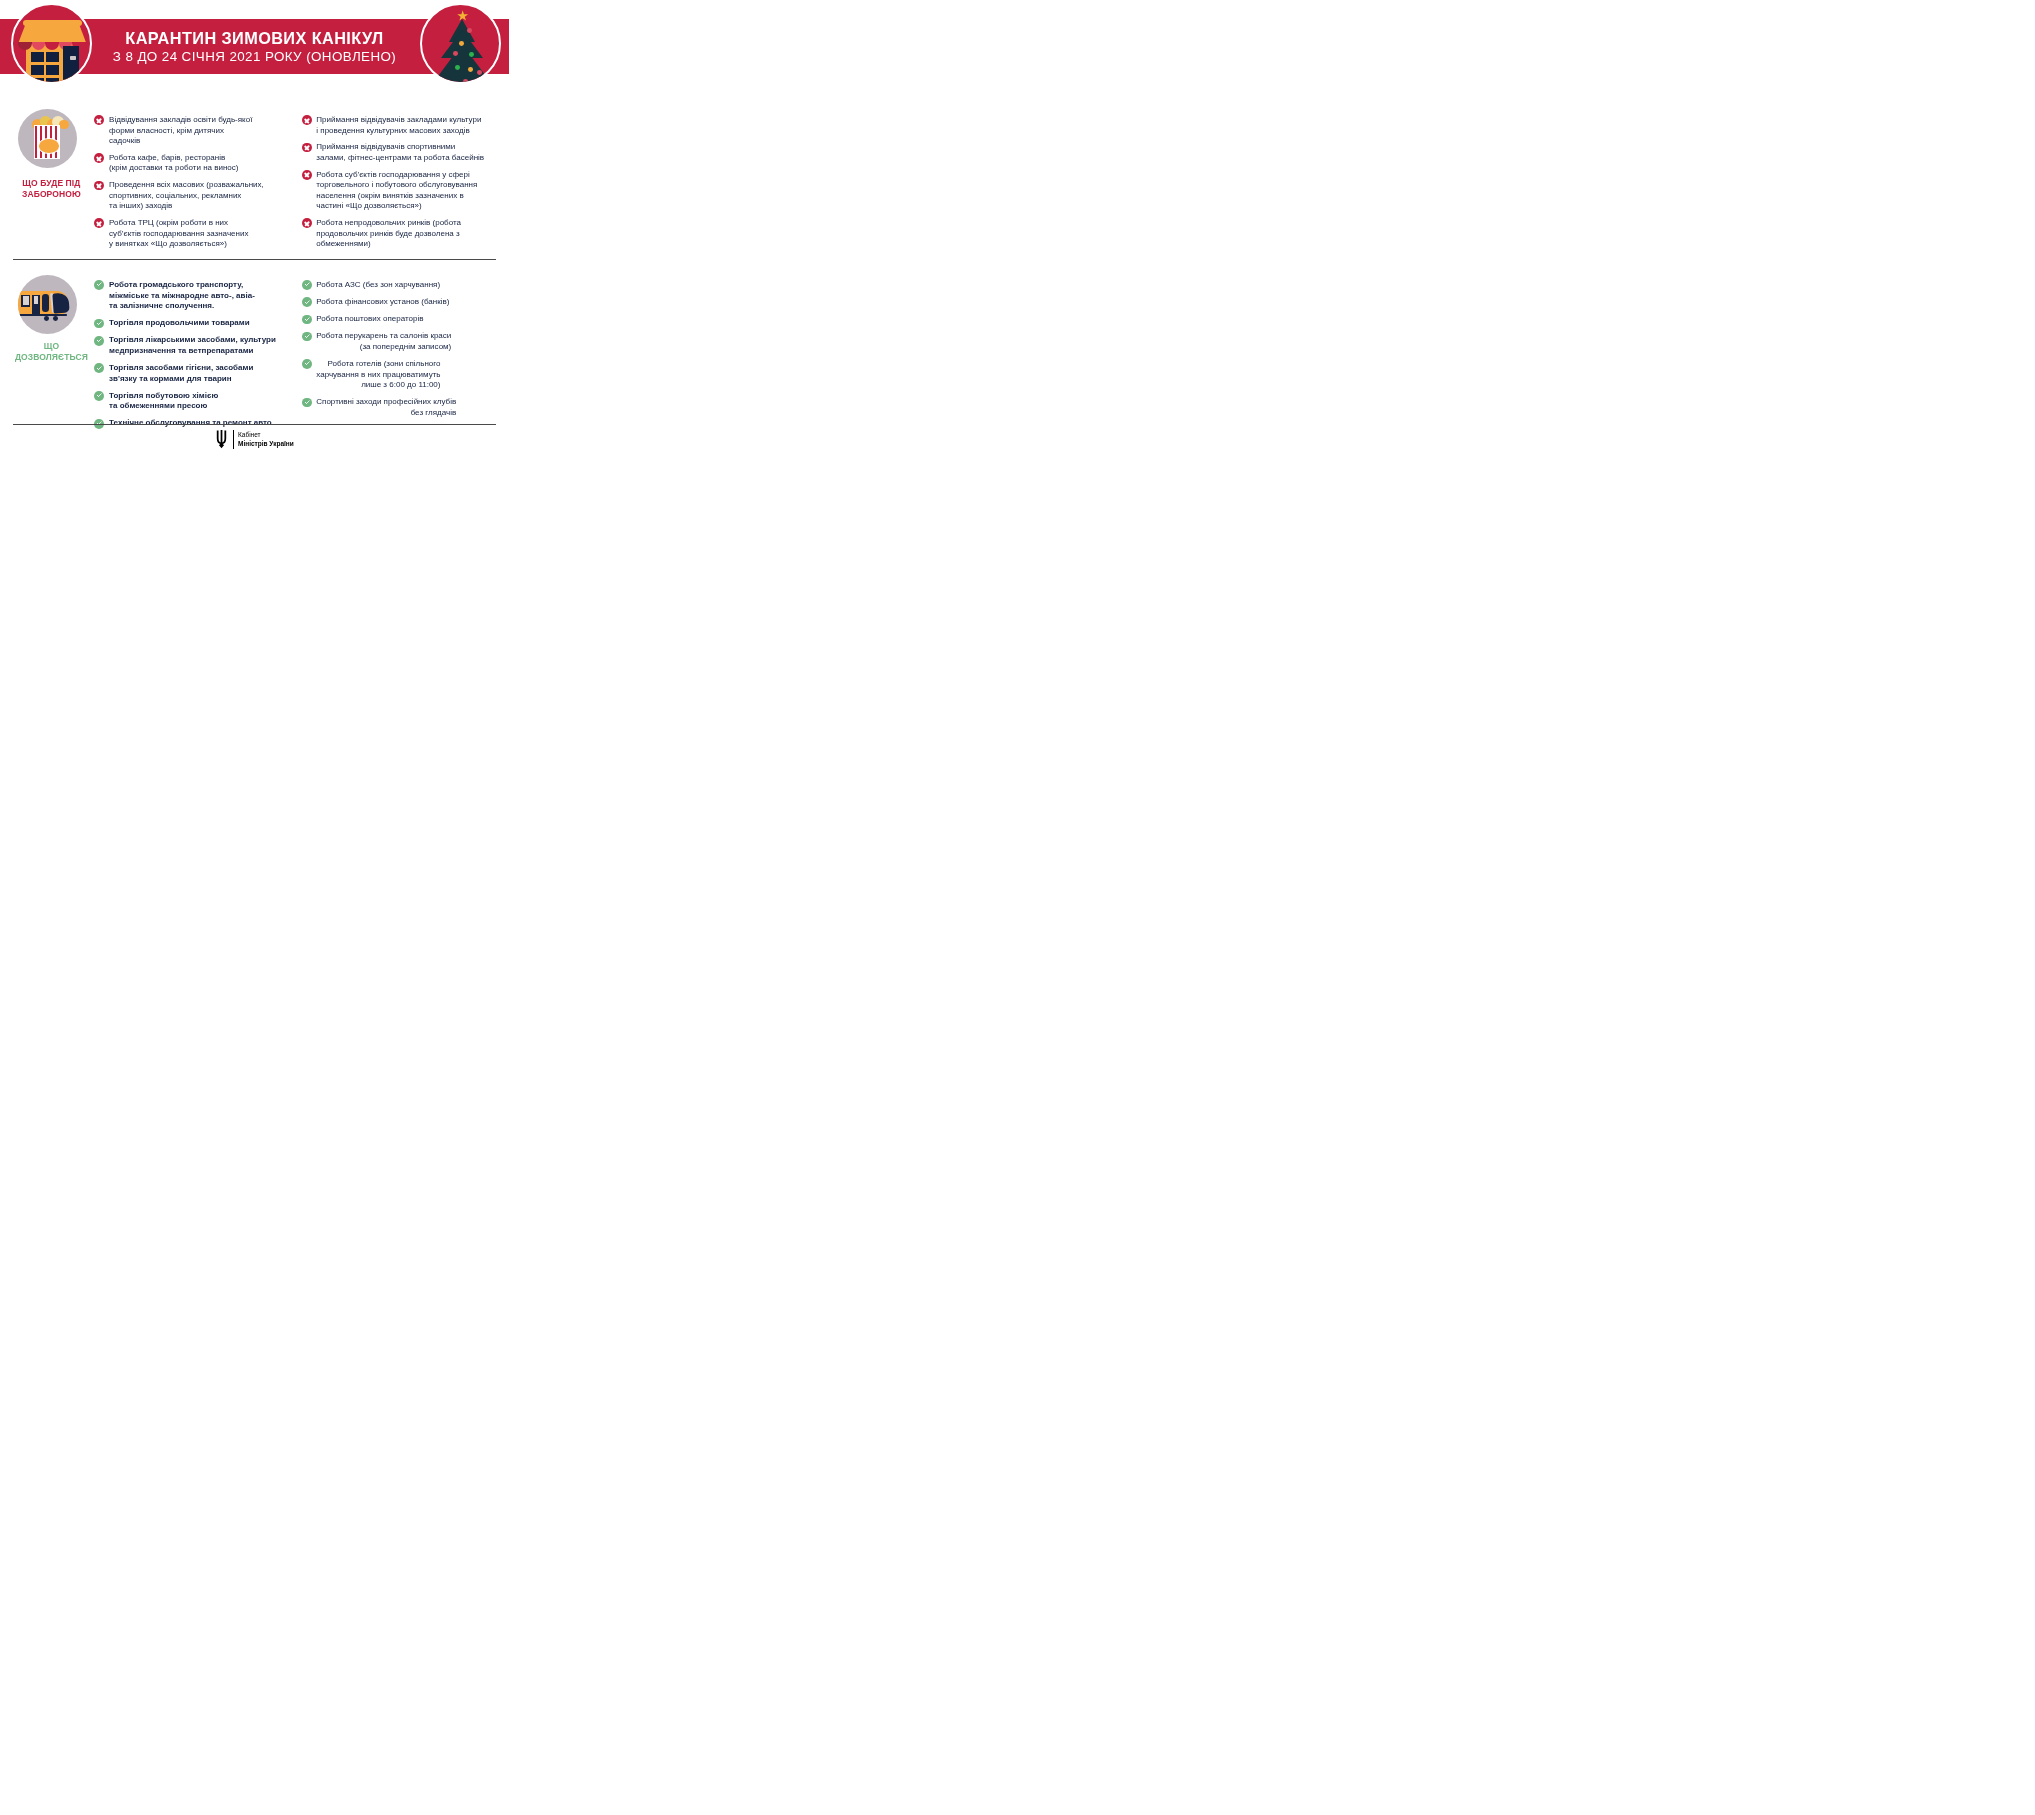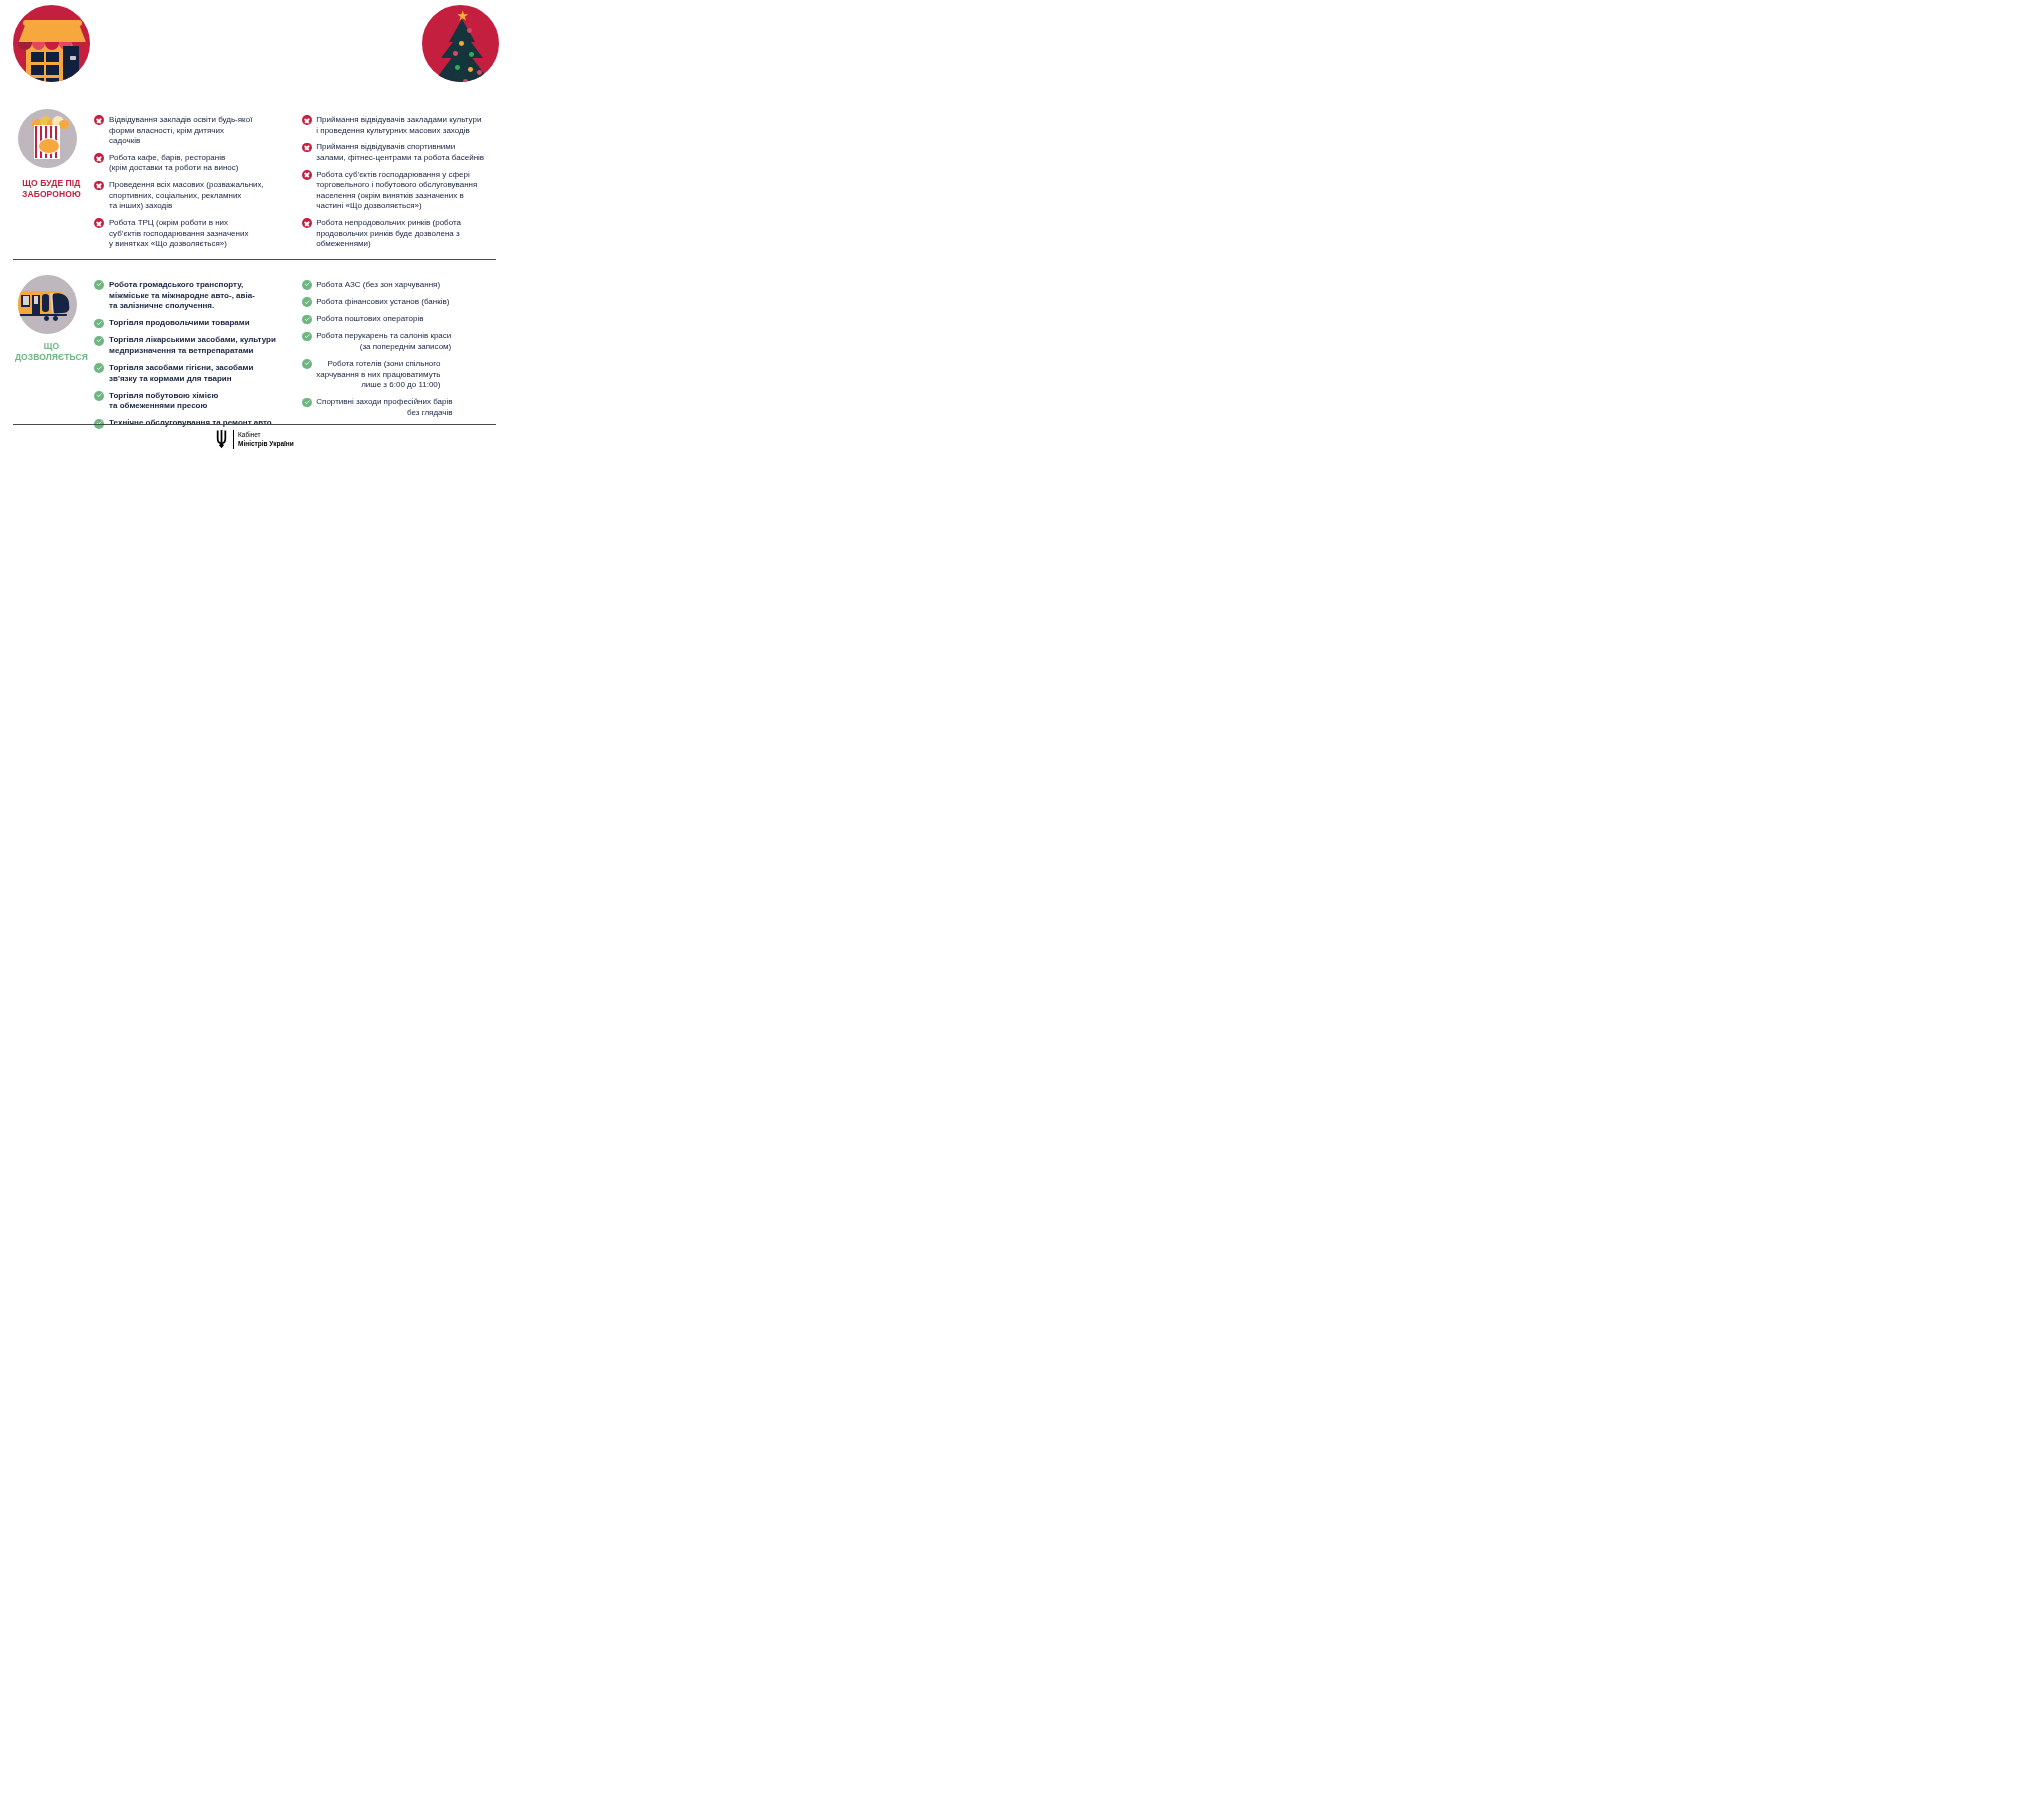--- a/index.html
+++ b/index.html
@@ -83,20 +83,24 @@
   .vbar { width:0.8px; height:19.5px; background:#000; }
   .org { display:flex; flex-direction:column; line-height:1.3; color:#000; }
   .org-1 { font-size:6.5px; font-weight:400; }
   .org-2 { font-size:6.5px; font-weight:700; }
 </style>
 </head>
 <body>
 
 <div class="canvas">
 
+  <div class="band">
+    <div class="band-title">КАРАНТИН ЗИМОВИХ КАНІКУЛ</div>
+    <div class="band-subtitle">З 8 ДО 24 СІЧНЯ 2021 РОКУ (ОНОВЛЕНО)</div>
+  </div>
 
   <div class="big-circle circle-left">
     <div>
       <div class="abs awn-bar"></div>
       <div class="abs awn-trap"></div>
       <div class="abs shop-body"></div>
       <div class="abs scallops">
         <div style="background:#9E2136"></div>
         <div style="background:#E2495E"></div>
         <div style="background:#C51F3F"></div>
@@ -267,21 +271,21 @@
 (за попереднім записом)</span>
       </div>
       <div class="item">
         <span class="badge check"></span>
         <span class="itext">Робота готелів (зони спільного
 харчування в них працюватимуть
 лише з 6:00 до 11:00)</span>
       </div>
       <div class="item">
         <span class="badge check"></span>
-        <span class="itext">Спортивні заходи професійних барів
+        <span class="itext">Спортивні заходи професійних клубів
 без глядачів</span>
       </div>
     </div>
 
   <div class="divider div1"></div>
   <div class="divider div2"></div>
 
   <div class="footer">
     <span>
       <svg width="13" height="20.4" viewBox="0 0 34 52">

